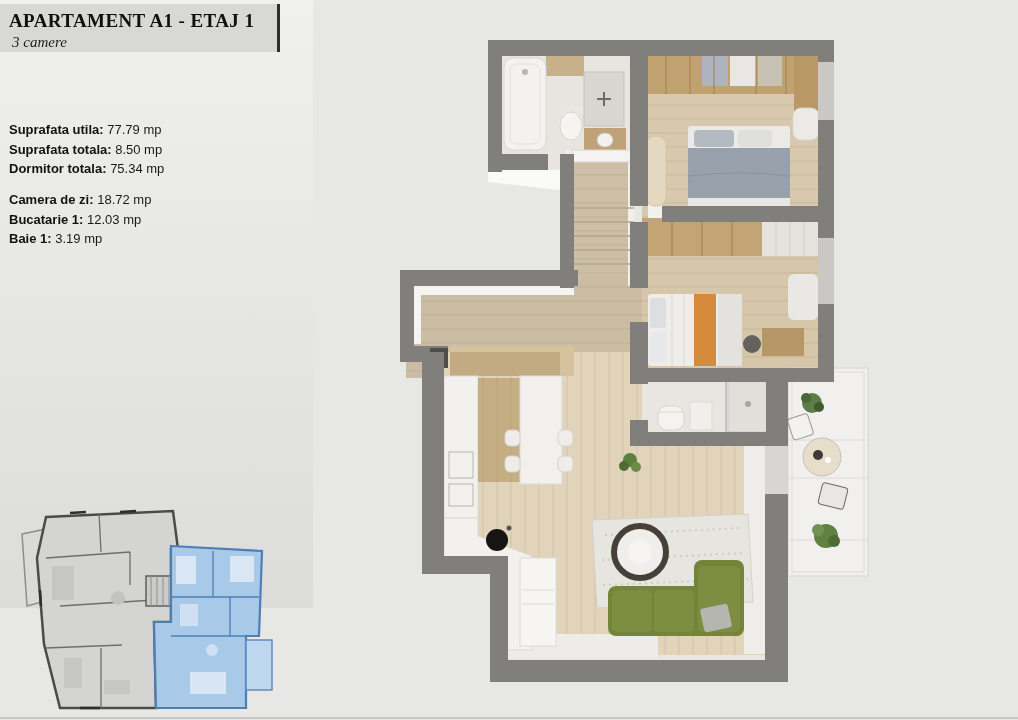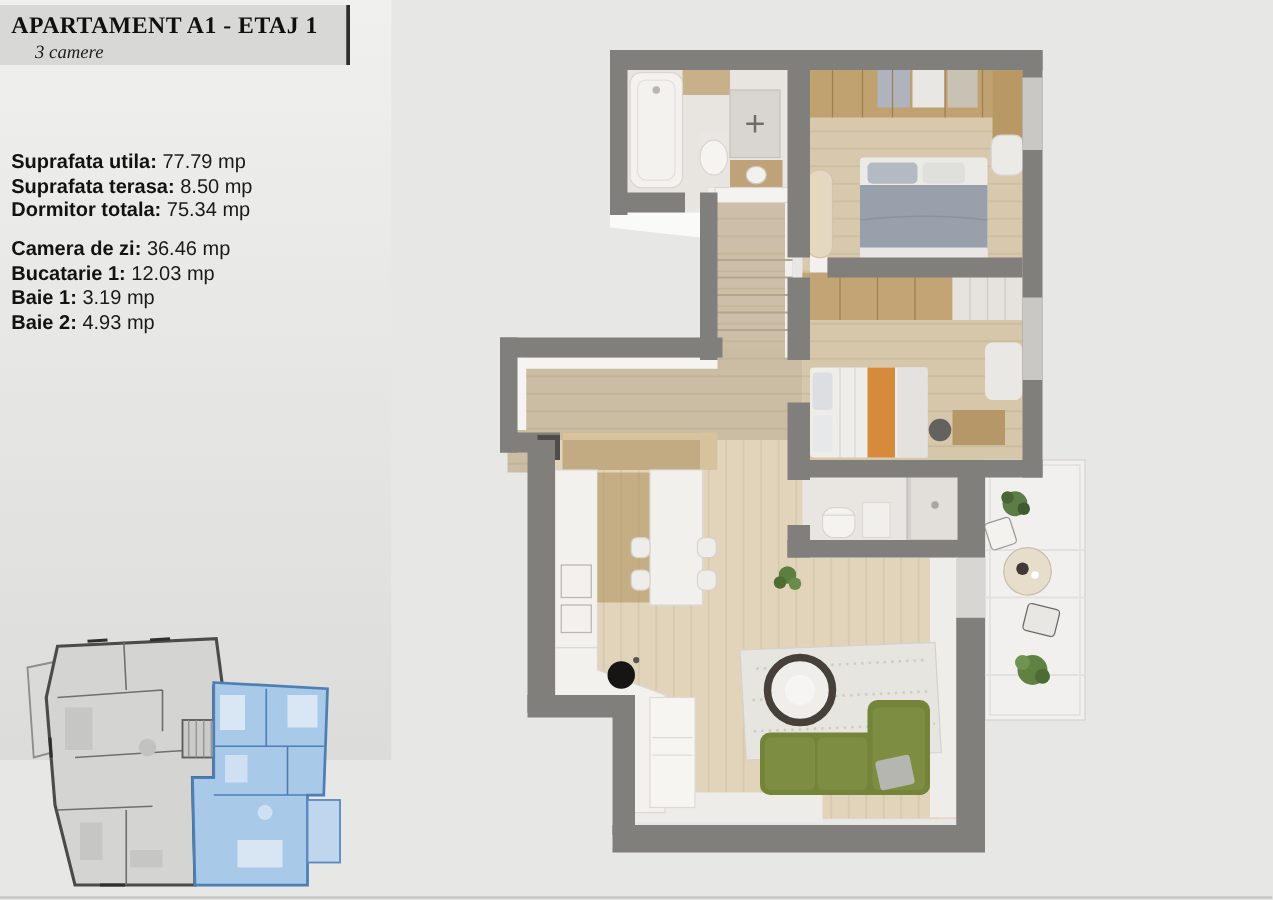--- a/index.html
+++ b/index.html
@@ -10,27 +10,27 @@
   
   .left-panel{position:absolute;left:0;top:0;width:282px;height:608px;
       background:linear-gradient(#f0f0ef, #dcdcda);z-index:2;padding-left:31px;}
   .header-bar{position:absolute;left:0;top:4px;width:277px;height:48px;
       background:#d8d8d6;}
   .header-divider{position:absolute;left:277px;top:4px;width:3px;height:48px;
       background:#2e2e2c;}
   .title{position:absolute;left:9px;top:6px;margin:0;
       font-family:"Liberation Serif",serif;font-size:19px;font-weight:bold;
       letter-spacing:.4px;color:#101010;white-space:nowrap;}
-  .subtitle{position:absolute;left:28px;top:30px;margin:0;
+  .subtitle{position:absolute;left:12px;top:30px;margin:0;
       font-family:"Liberation Serif",serif;font-style:italic;
       font-size:15px;color:#1c1c1c;}
   .stats{position:absolute;left:9px;width:260px;color:#121212;}
   .stats.summary{top:120px;}
   .stats.rooms{top:190px;}
-  .stat-row{font-size:16px;line-height:19.5px;white-space:nowrap;}
+  .stat-row{font-size:13px;line-height:19.5px;white-space:nowrap;}
   .stat-row .lbl{font-weight:bold;}
   .stat-row .val{font-weight:normal;color:#1a1a1a;}
   .mini-map{position:absolute;left:18px;top:503px;}
   
   .plan-layer{position:absolute;inset:0;z-index:1;}
   .bottom-line{position:absolute;left:0;bottom:1px;width:100%;height:2px;
       background:#c7c7c5;z-index:3;}
 </style>
 </head>
 <body>
@@ -257,45 +257,41 @@
       <p class="subtitle">3 camere</p>
     </div>
     <div class="header-divider"></div>
 
     <div class="stats summary">
       <div class="stat-row">
         <span class="lbl">Suprafata utila:</span>
         <span class="val">77.79 mp</span>
       </div>
       <div class="stat-row">
-        <span class="lbl">Suprafata terasa:</span>
+        <span class="lbl">Suprafata totala:</span>
         <span class="val">8.50 mp</span>
       </div>
       <div class="stat-row">
         <span class="lbl">Dormitor totala:</span>
         <span class="val">75.34 mp</span>
       </div>
     </div>
 
     <div class="stats rooms">
       <div class="stat-row">
         <span class="lbl">Camera de zi:</span>
-        <span class="val">36.46 mp</span>
+        <span class="val">18.72 mp</span>
       </div>
       <div class="stat-row">
         <span class="lbl">Bucatarie 1:</span>
         <span class="val">12.03 mp</span>
       </div>
       <div class="stat-row">
         <span class="lbl">Baie 1:</span>
         <span class="val">3.19 mp</span>
-      </div>
-      <div class="stat-row">
-        <span class="lbl">Baie 2:</span>
-        <span class="val">4.93 mp</span>
       </div>
     </div>
 
     <svg class="mini-map" width="262" height="214" viewBox="18 503 262 214">
 
       <g>
         <polygon points="22,534 46,529 49,600 27,606" fill="#dadad8" stroke="#8e8e8c" stroke-width="1.5"></polygon>
         <polygon points="46,517 173,511 178,549 171,549 171,622 154,622 156,708 60,708 44,644 37,558" fill="#d4d4d2" stroke="#4b4b49" stroke-width="2.5"></polygon>
         <path d="M46 558 L130 552 M99 513 L101 552 M130 552 L130 585 M60 606 L154 600 M46 648 L122 645 M101 648 L101 708" stroke="#6f6f6d" stroke-width="1.3" fill="none"></path>
         <rect x="52" y="566" width="22" height="34" fill="#c6c6c4"></rect>

